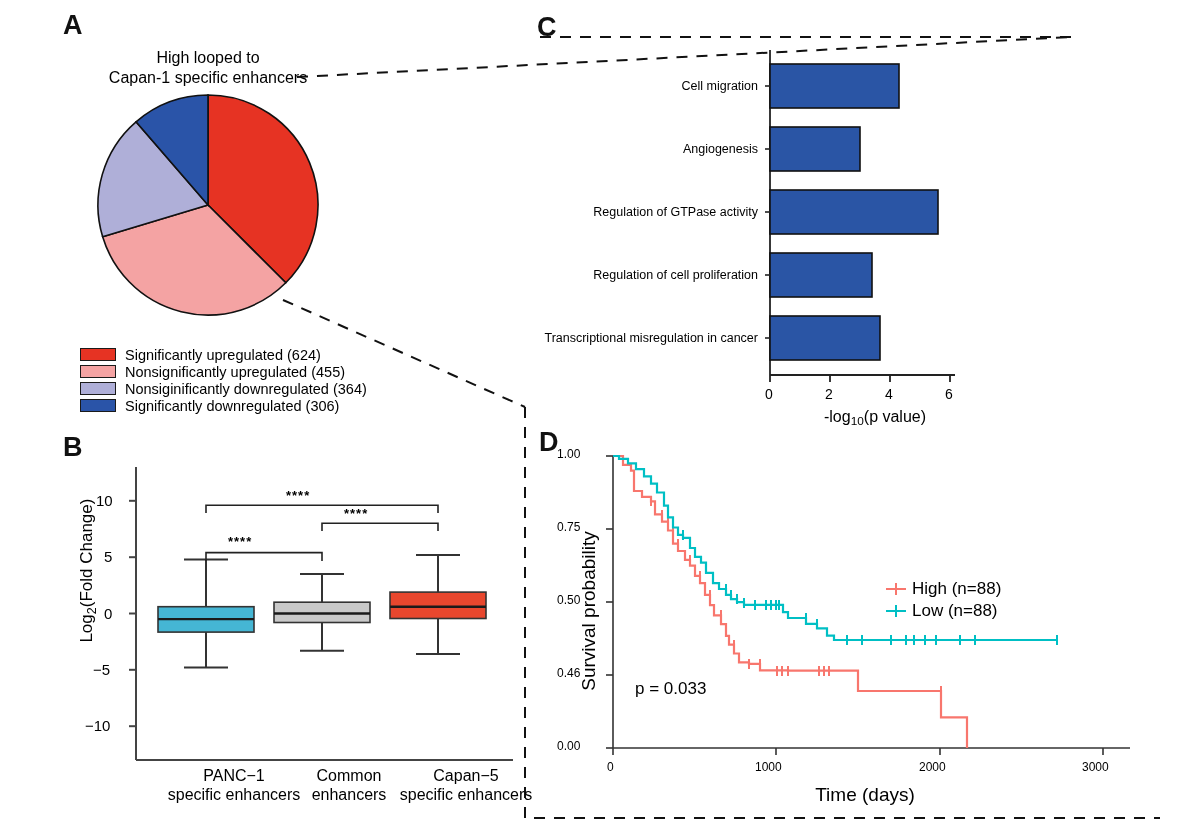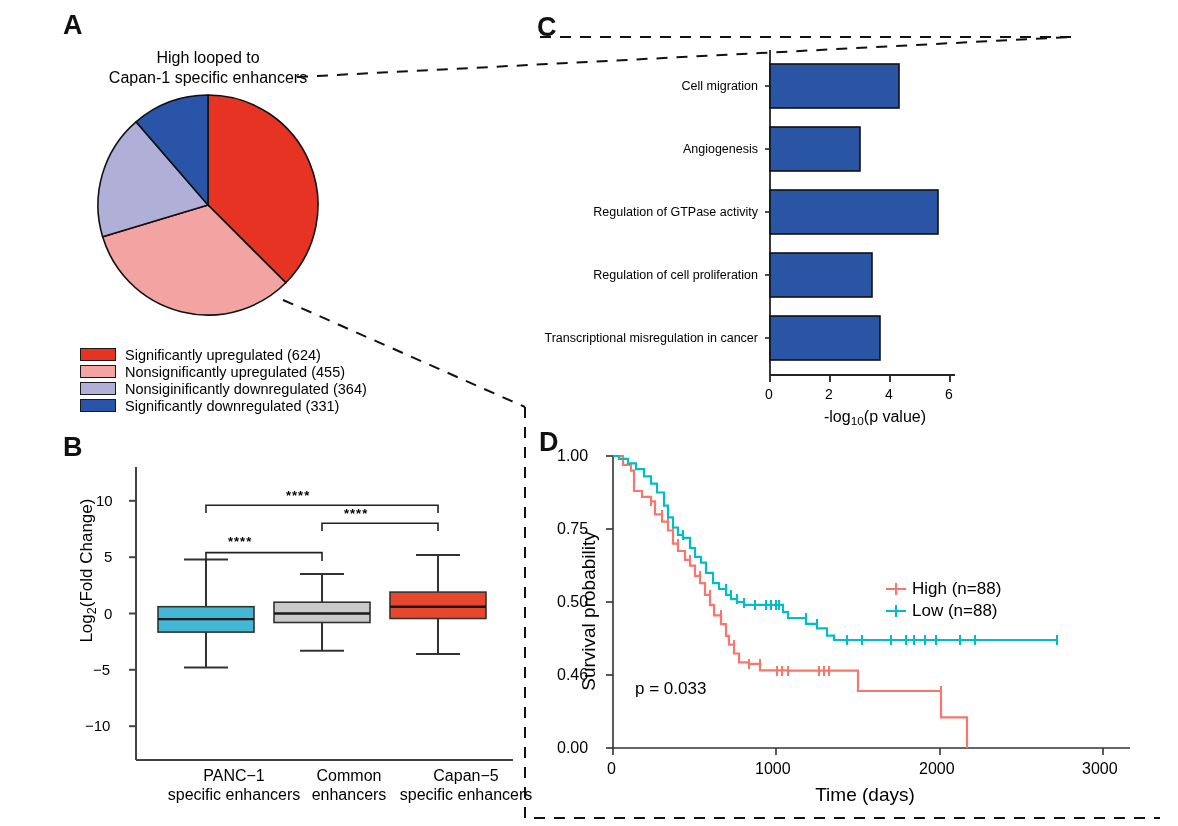--- a/index.html
+++ b/index.html
@@ -34,21 +34,21 @@
   
   .barcat{position:absolute;font-size:12.5px;text-align:right;white-space:nowrap;}
   .cnum{position:absolute;font-size:14px;}
   #panelC-xlab{position:absolute;text-align:center;font-size:16px;white-space:nowrap;}
   
   #panelD-ylab{
     position:absolute;left:474px;top:600px;width:230px;transform:rotate(-90deg);
     transform-origin:center center;text-align:center;font-size:19px;white-space:nowrap;
   }
   #panelD-xlab{position:absolute;text-align:center;font-size:19px;white-space:nowrap;}
-  .dnum{position:absolute;font-size:16px;}
+  .dnum{position:absolute;font-size:12px;}
   #panelD-p{position:absolute;font-size:17px;}
   .km-legend{position:absolute;font-size:17px;line-height:22px;white-space:nowrap;}
 </style>
 </head>
 <body>
 
 <div class="fig">
 
   <svg width="1178" height="826" style="position:absolute;left:0;top:0;pointer-events:none;">
 
@@ -86,21 +86,21 @@
     <div class="legend-row">
       <span class="legend-swatch" style="background:#F4A3A3;"></span>
       <span class="legend-label">Nonsignificantly upregulated (455)</span>
     </div>
     <div class="legend-row">
       <span class="legend-swatch" style="background:#AFAFD8;"></span>
       <span class="legend-label">Nonsiginificantly downregulated (364)</span>
     </div>
     <div class="legend-row">
       <span class="legend-swatch" style="background:#2A54A8;"></span>
-      <span class="legend-label">Significantly downregulated (331)</span>
+      <span class="legend-label">Significantly downregulated (306)</span>
     </div>
   </div>
 
   <div class="panel-letter" style="left:63px;top:432px;">B</div>
 
   <div id="panelB-ylab">
     <span>Log</span><span class="sub">2</span><span>(Fold Change)</span>
   </div>
 
   <svg width="400" height="320" style="position:absolute;left:118px;top:465px;">

